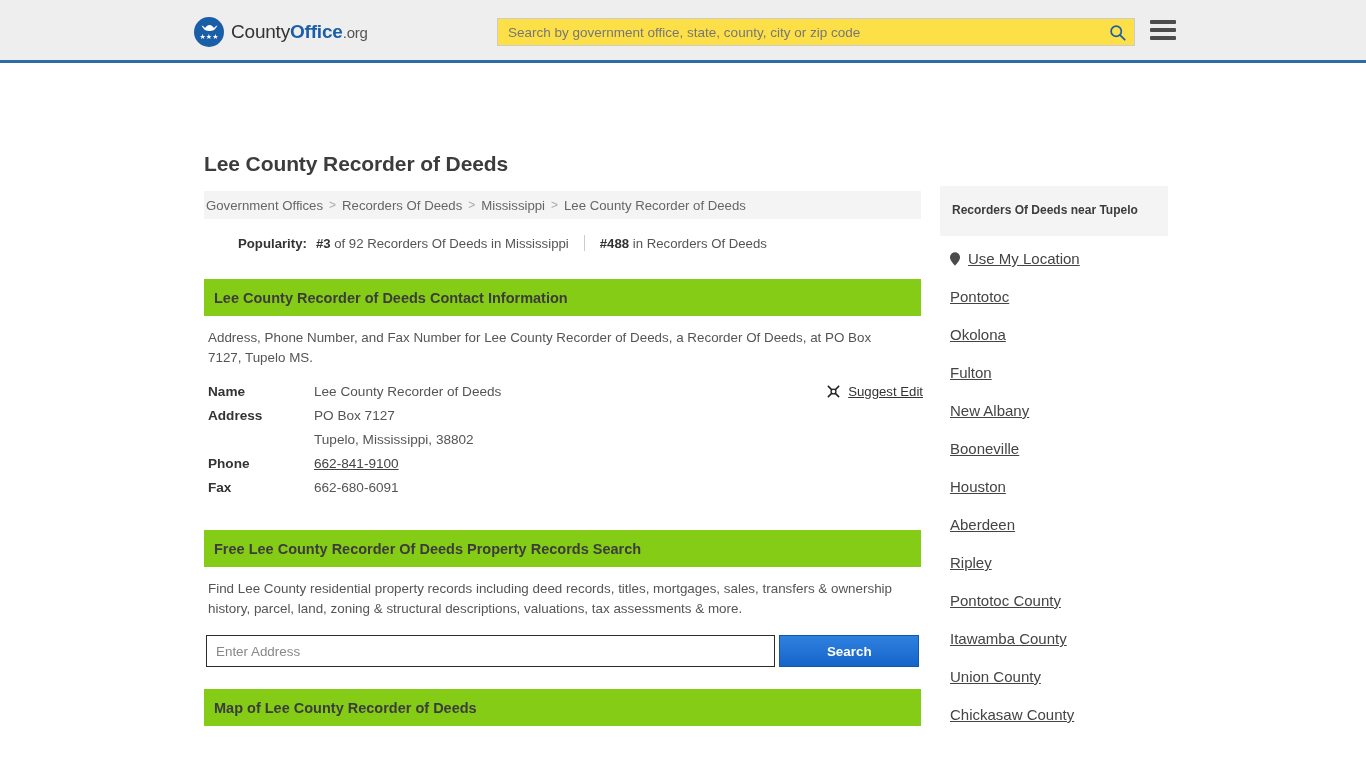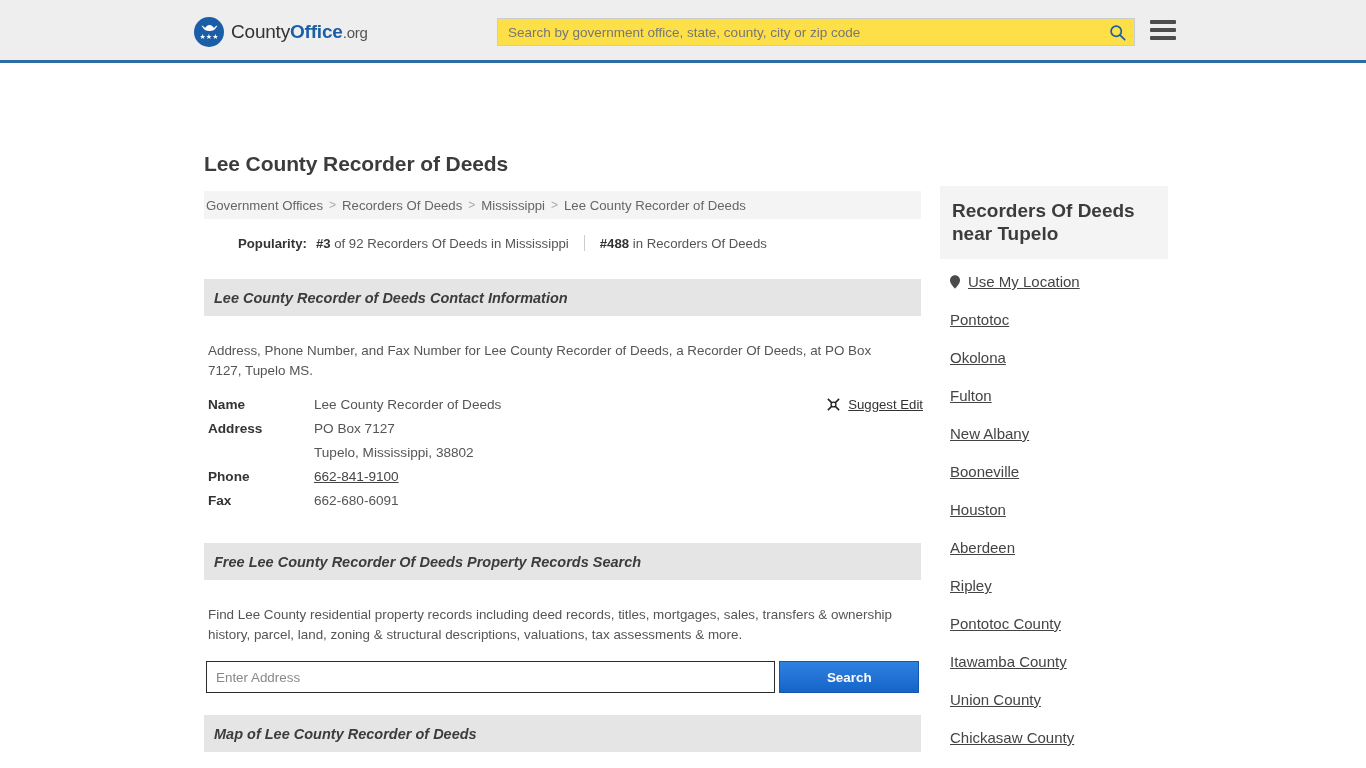--- a/index.html
+++ b/index.html
@@ -122,31 +122,31 @@
   }
   .popularity .lbl { font-weight: bold; color: #333; margin-right: 9px; padding-left: 34px; }
   .popularity b { color: #333; }
   .popularity .divider {
     display: inline-block; width: 1px; height: 16px;
     background: #cccccc; margin: 0 15px;
   }
 
   
   .sec-head {
-    background: #e5e5e5;
+    background: #84cc16;
     height: 37px;
     display: flex; align-items: center;
     padding-left: 10px;
-    font-size: 14.5px; font-weight: bold; color: #3c3c3c; font-style: italic;
+    font-size: 14.5px; font-weight: bold; color: #3c3c3c;
   }
   .sec-body { padding: 0 2px; }
 
   .blurb {
     font-size: 13.4px; color: #555555; line-height: 20px;
-    margin: 25px 0 0 2px; width: 700px;
+    margin: 12px 0 0 2px; width: 700px;
   }
 
   
   .contact-table {
     margin-top: 16px; position: relative; width: 717px;
   }
   .contact-row { display: flex; margin-bottom: 9px; }
   .contact-row .key {
     width: 108px; font-size: 13.6px; font-weight: bold; color: #333;
     padding-left: 2px;
@@ -184,21 +184,21 @@
   .fine-print {
     text-align: right; font-size: 11.8px; color: #666;
     margin-top: 9px; padding-right: 1px;
   }
   .fine-print a { color: #444; text-decoration: underline; }
 
   
   .side-head {
     background: #f4f4f4; width: 228px;
     padding: 13px 12px 14px 12px;
-    font-size: 19px; font-weight: bold; color: #3c3c3c;
+    font-size: 12px; font-weight: bold; color: #3c3c3c;
     line-height: 23px;
   }
   .side-list { margin-top: 14px; padding-left: 10px; }
   .side-item {
     display: flex; align-items: center; gap: 8px;
     margin-bottom: 21px; font-size: 15px;
   }
   .side-item a { color: #444444; text-decoration: underline; }
   .pin-icon { display: inline-block; width: 10px; height: 14px; }
 </style>

